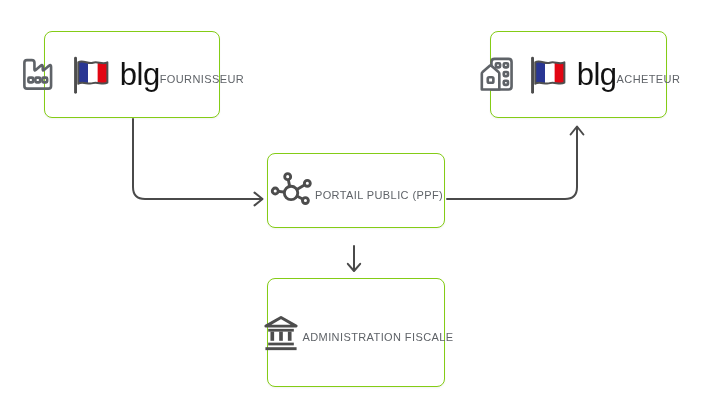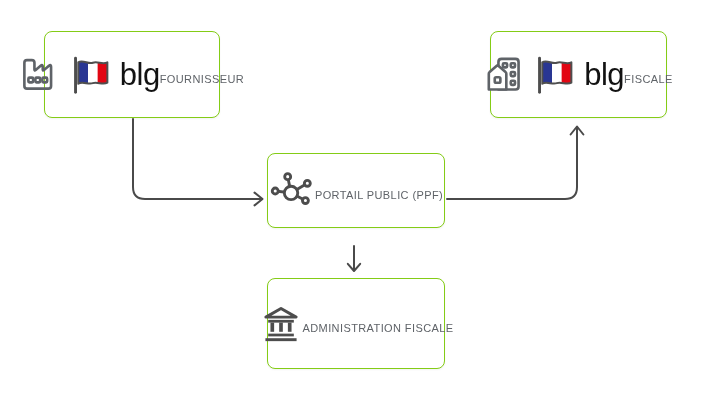--- a/index.html
+++ b/index.html
@@ -10,21 +10,21 @@
   .arrow-layer{position:absolute;left:0;top:0;z-index:1;pointer-events:none;}
   .node{
     position:absolute;z-index:2;background:#fff;border:1px solid #84cc16;
     border-radius:8px;box-shadow:0 1px 2px rgba(0,0,0,.05);
     display:flex;flex-direction:row;align-items:center;justify-content:center;
     box-sizing:border-box;
   }
   .node-fournisseur{left:44px;top:31px;width:176px;height:87px;}
   .node-acheteur{left:490px;top:31px;width:177px;height:87px;}
   .node-portail{left:267px;top:153px;width:178px;height:75px;}
-  .node-fisc{left:267px;top:278px;width:178px;height:91px;}
+  .node-fisc{left:267px;top:278px;width:178px;height:109px;}
   .icon-row{display:flex;align-items:center;gap:9px;line-height:0;}
   .node-label{
     font-size:11px;color:#5f6368;letter-spacing:.4px;margin-top:9px;
     white-space:nowrap;line-height:1;
   }
   .brand-text{
     font-size:31px;color:#121212;letter-spacing:-0.5px;line-height:1;
     font-family:"Liberation Sans",sans-serif;
   }
   svg{display:block;}
@@ -106,21 +106,21 @@
           <g clip-path="url(#flagclip2)">
             <rect x="8" y="3" width="10.7" height="32" fill="#293693"></rect>
             <rect x="18.7" y="3" width="10.6" height="32" fill="#ffffff"></rect>
             <rect x="29.3" y="3" width="10.7" height="32" fill="#e20613"></rect>
           </g>
           <path d="M8 8 C 13 4.5, 19 10.5, 24 8.5 C 29 6.5, 35 11, 40 8 L 40 30.5 C 35 33.5, 29 29, 24 31 C 19 33, 13 28.5, 8 31.5 Z" fill="none" stroke="#4f4f4f" stroke-width="2.2" stroke-linejoin="round"></path>
         </svg>
       </span>
       <span class="brand-text">blg</span>
     </div>
-    <div class="node-label">FISCALE</div>
+    <div class="node-label">ACHETEUR</div>
   </div>
 
   <div class="node node-portail">
     <div class="icon-row">
       <span>
         <svg width="46" height="46" viewBox="0 0 48 48" stroke="#4d4d4d" stroke-width="3" stroke-linecap="round">
           <g fill="none">
             <line x1="23" y1="26" x2="19.5" y2="9"></line>
             <line x1="23" y1="26" x2="40" y2="16"></line>
             <line x1="23" y1="26" x2="38" y2="34"></line>

